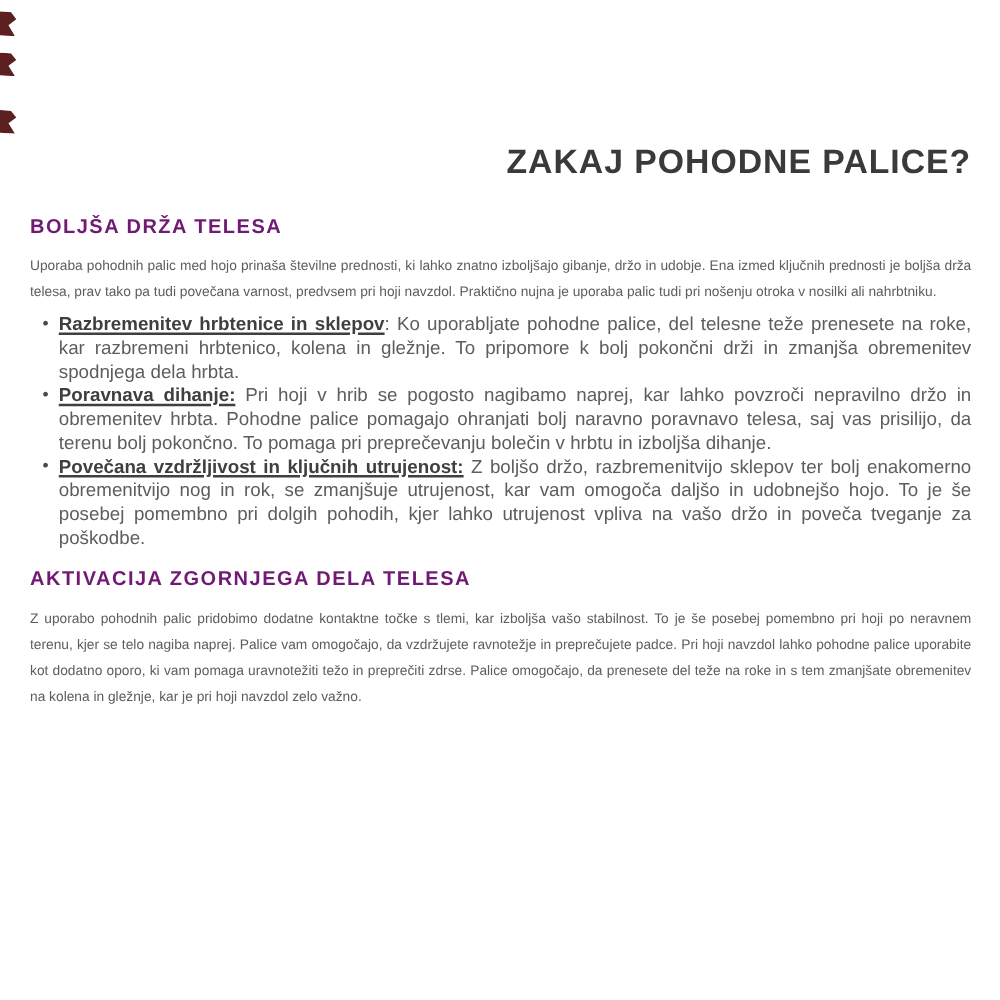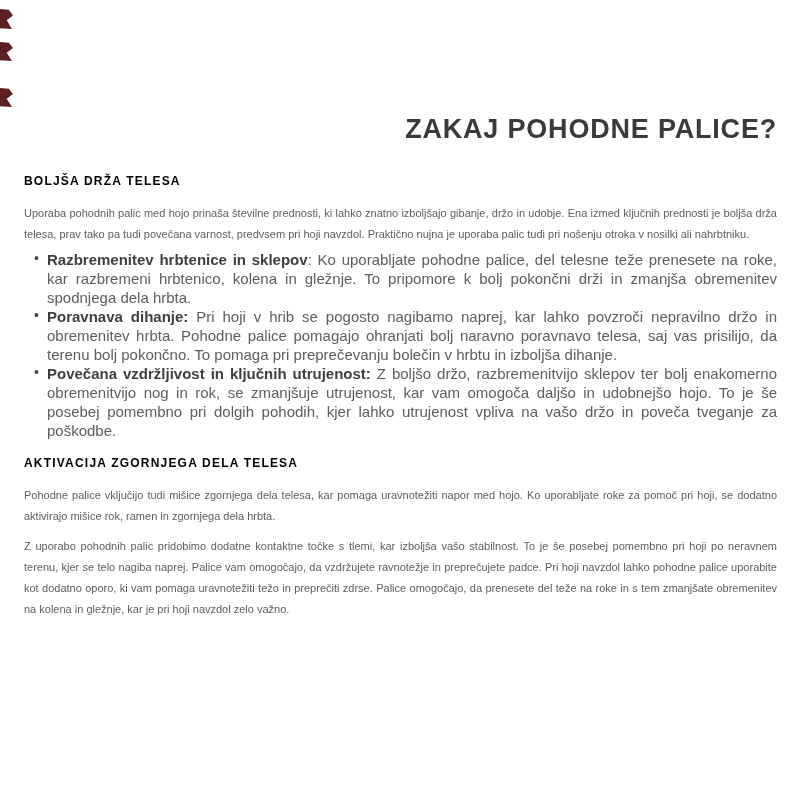--- a/index.html
+++ b/index.html
@@ -20,23 +20,23 @@
   .corner-mark.m3 { top:88px; height:19px; }
   main.doc { margin:114px 23px 0 24px; }
   h1.title {
     margin:0 0 25px 0;
     font-size:27px; line-height:30px; font-weight:bold;
     letter-spacing:0.8px; text-align:right;
     color:#3a3a3a;
   }
   h2.sec-heading {
     margin:0;
-    font-size:12px; line-height:25px; font-weight:bold;
+    font-size:16px; line-height:25px; font-weight:bold;
     letter-spacing:1.2px;
-    color:#000000;
+    color:#701a75;
   }
   section.sec2 h2.sec-heading { margin-top:11px; }
   section.sec3 h2.sec-heading { margin-top:3px; }
   p.body-text {
     margin:9px 0 0 0;
     font-size:11px; line-height:21px;
     color:#5d5d5d;
     text-align:justify;
   }
   ul.benefits {
@@ -49,20 +49,21 @@
     color:#5d5d5d;
     text-align:justify;
   }
   .bullet-dot {
     position:absolute; left:-13px; top:-1px;
     color:#4a4a4a; font-size:14px;
   }
   .lead {
     font-weight:bold;
     color:#3f3f3f;
+    text-decoration:underline;
     text-decoration-thickness:2px;
     text-underline-offset:2px;
   }
 </style>
 </head>
 <body>
 
 <span class="corner-mark m1"></span>
 <span class="corner-mark m2"></span>
 <span class="corner-mark m3"></span>
@@ -85,20 +86,19 @@
       </li>
       <li>
         <span class="bullet-dot">•</span>
         <span class="lead">Povečana vzdržljivost in ključnih utrujenost:</span><span> Z boljšo držo, razbremenitvijo sklepov ter bolj enakomerno obremenitvijo nog in rok, se zmanjšuje utrujenost, kar vam omogoča daljšo in udobnejšo hojo. To je še posebej pomembno pri dolgih pohodih, kjer lahko utrujenost vpliva na vašo držo in poveča tveganje za poškodbe.</span>
       </li>
     </ul>
   </section>
 
   <section class="sec2">
     <h2 class="sec-heading">AKTIVACIJA ZGORNJEGA DELA TELESA</h2>
-    <p class="body-text">Pohodne palice vključijo tudi mišice zgornjega dela telesa, kar pomaga uravnotežiti napor med hojo. Ko uporabljate roke za pomoč pri hoji, se dodatno aktivirajo mišice rok, ramen in zgornjega dela hrbta.</p>
   </section>
 
   <section class="sec3">
     <p class="body-text">Z uporabo pohodnih palic pridobimo dodatne kontaktne točke s tlemi, kar izboljša vašo stabilnost. To je še posebej pomembno pri hoji po neravnem terenu, kjer se telo nagiba naprej. Palice vam omogočajo, da vzdržujete ravnotežje in preprečujete padce. Pri hoji navzdol lahko pohodne palice uporabite kot dodatno oporo, ki vam pomaga uravnotežiti težo in preprečiti zdrse. Palice omogočajo, da prenesete del teže na roke in s tem zmanjšate obremenitev na kolena in gležnje, kar je pri hoji navzdol zelo važno.</p>
   </section>
 
 </main>
 
 </body></html>

